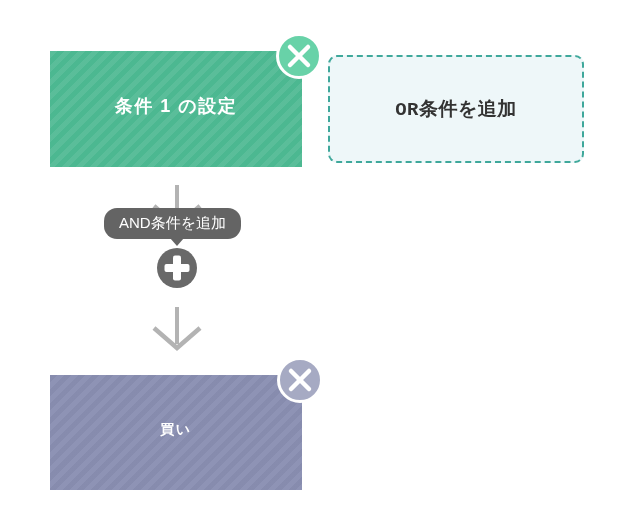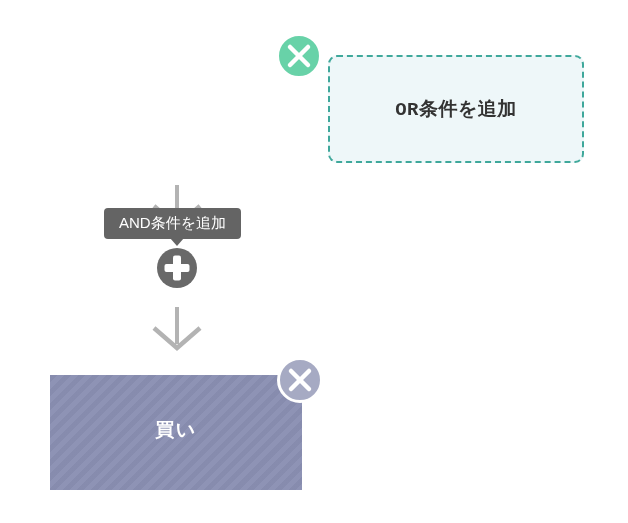--- a/index.html
+++ b/index.html
@@ -43,21 +43,21 @@
 
   .action-node {
     left: 50px; top: 375px;
     width: 252px; height: 115px;
     background:
       repeating-linear-gradient(135deg,
         var(--action-stripe) 0 5px,
         transparent 5px 10px),
       var(--action-bg);
   }
-  .action-node .node-label { font-size: 19px; }
+  .action-node .node-label { font-size: 14px; }
 
   
   .or-node {
     position: absolute;
     left: 328px; top: 55px;
     width: 256px; height: 108px;
     background: var(--or-bg);
     border: 2px dashed var(--or-border);
     border-radius: 9px;
     display: flex;
@@ -97,21 +97,21 @@
   }
   .arrow-top    { left: 151px; top: 185px; }
   .arrow-bottom { left: 151px; top: 307px; }
 
   
   .and-tooltip {
     position: absolute;
     left: 104px; top: 208px;
     width: 137px; height: 31px;
     background: var(--tooltip-bg);
-    border-radius: 4px;
+    border-radius: 13px;
     z-index: 2;
     display: flex;
     align-items: center;
     justify-content: center;
   }
   .and-tooltip-label {
     color: var(--tooltip-text);
     font-size: 15px;
   }
   .tooltip-caret {
@@ -139,20 +139,23 @@
     justify-content: center;
     z-index: 2;
   }
   .plus-btn svg { display: block; }
 </style>
 </head>
 <body>
 
 <div class="canvas">
 
+  <div class="node condition-node">
+    <span class="node-label">条件 1 の設定</span>
+  </div>
   <button class="close-btn condition-close">
     <span>
       <svg width="40" height="40" viewBox="0 0 40 40">
         <g stroke="#ffffff" stroke-width="4.5" stroke-linecap="round">
           <line x1="11" y1="11" x2="29" y2="29"></line>
           <line x1="29" y1="11" x2="11" y2="29"></line>
         </g>
       </svg>
     </span>
   </button>

